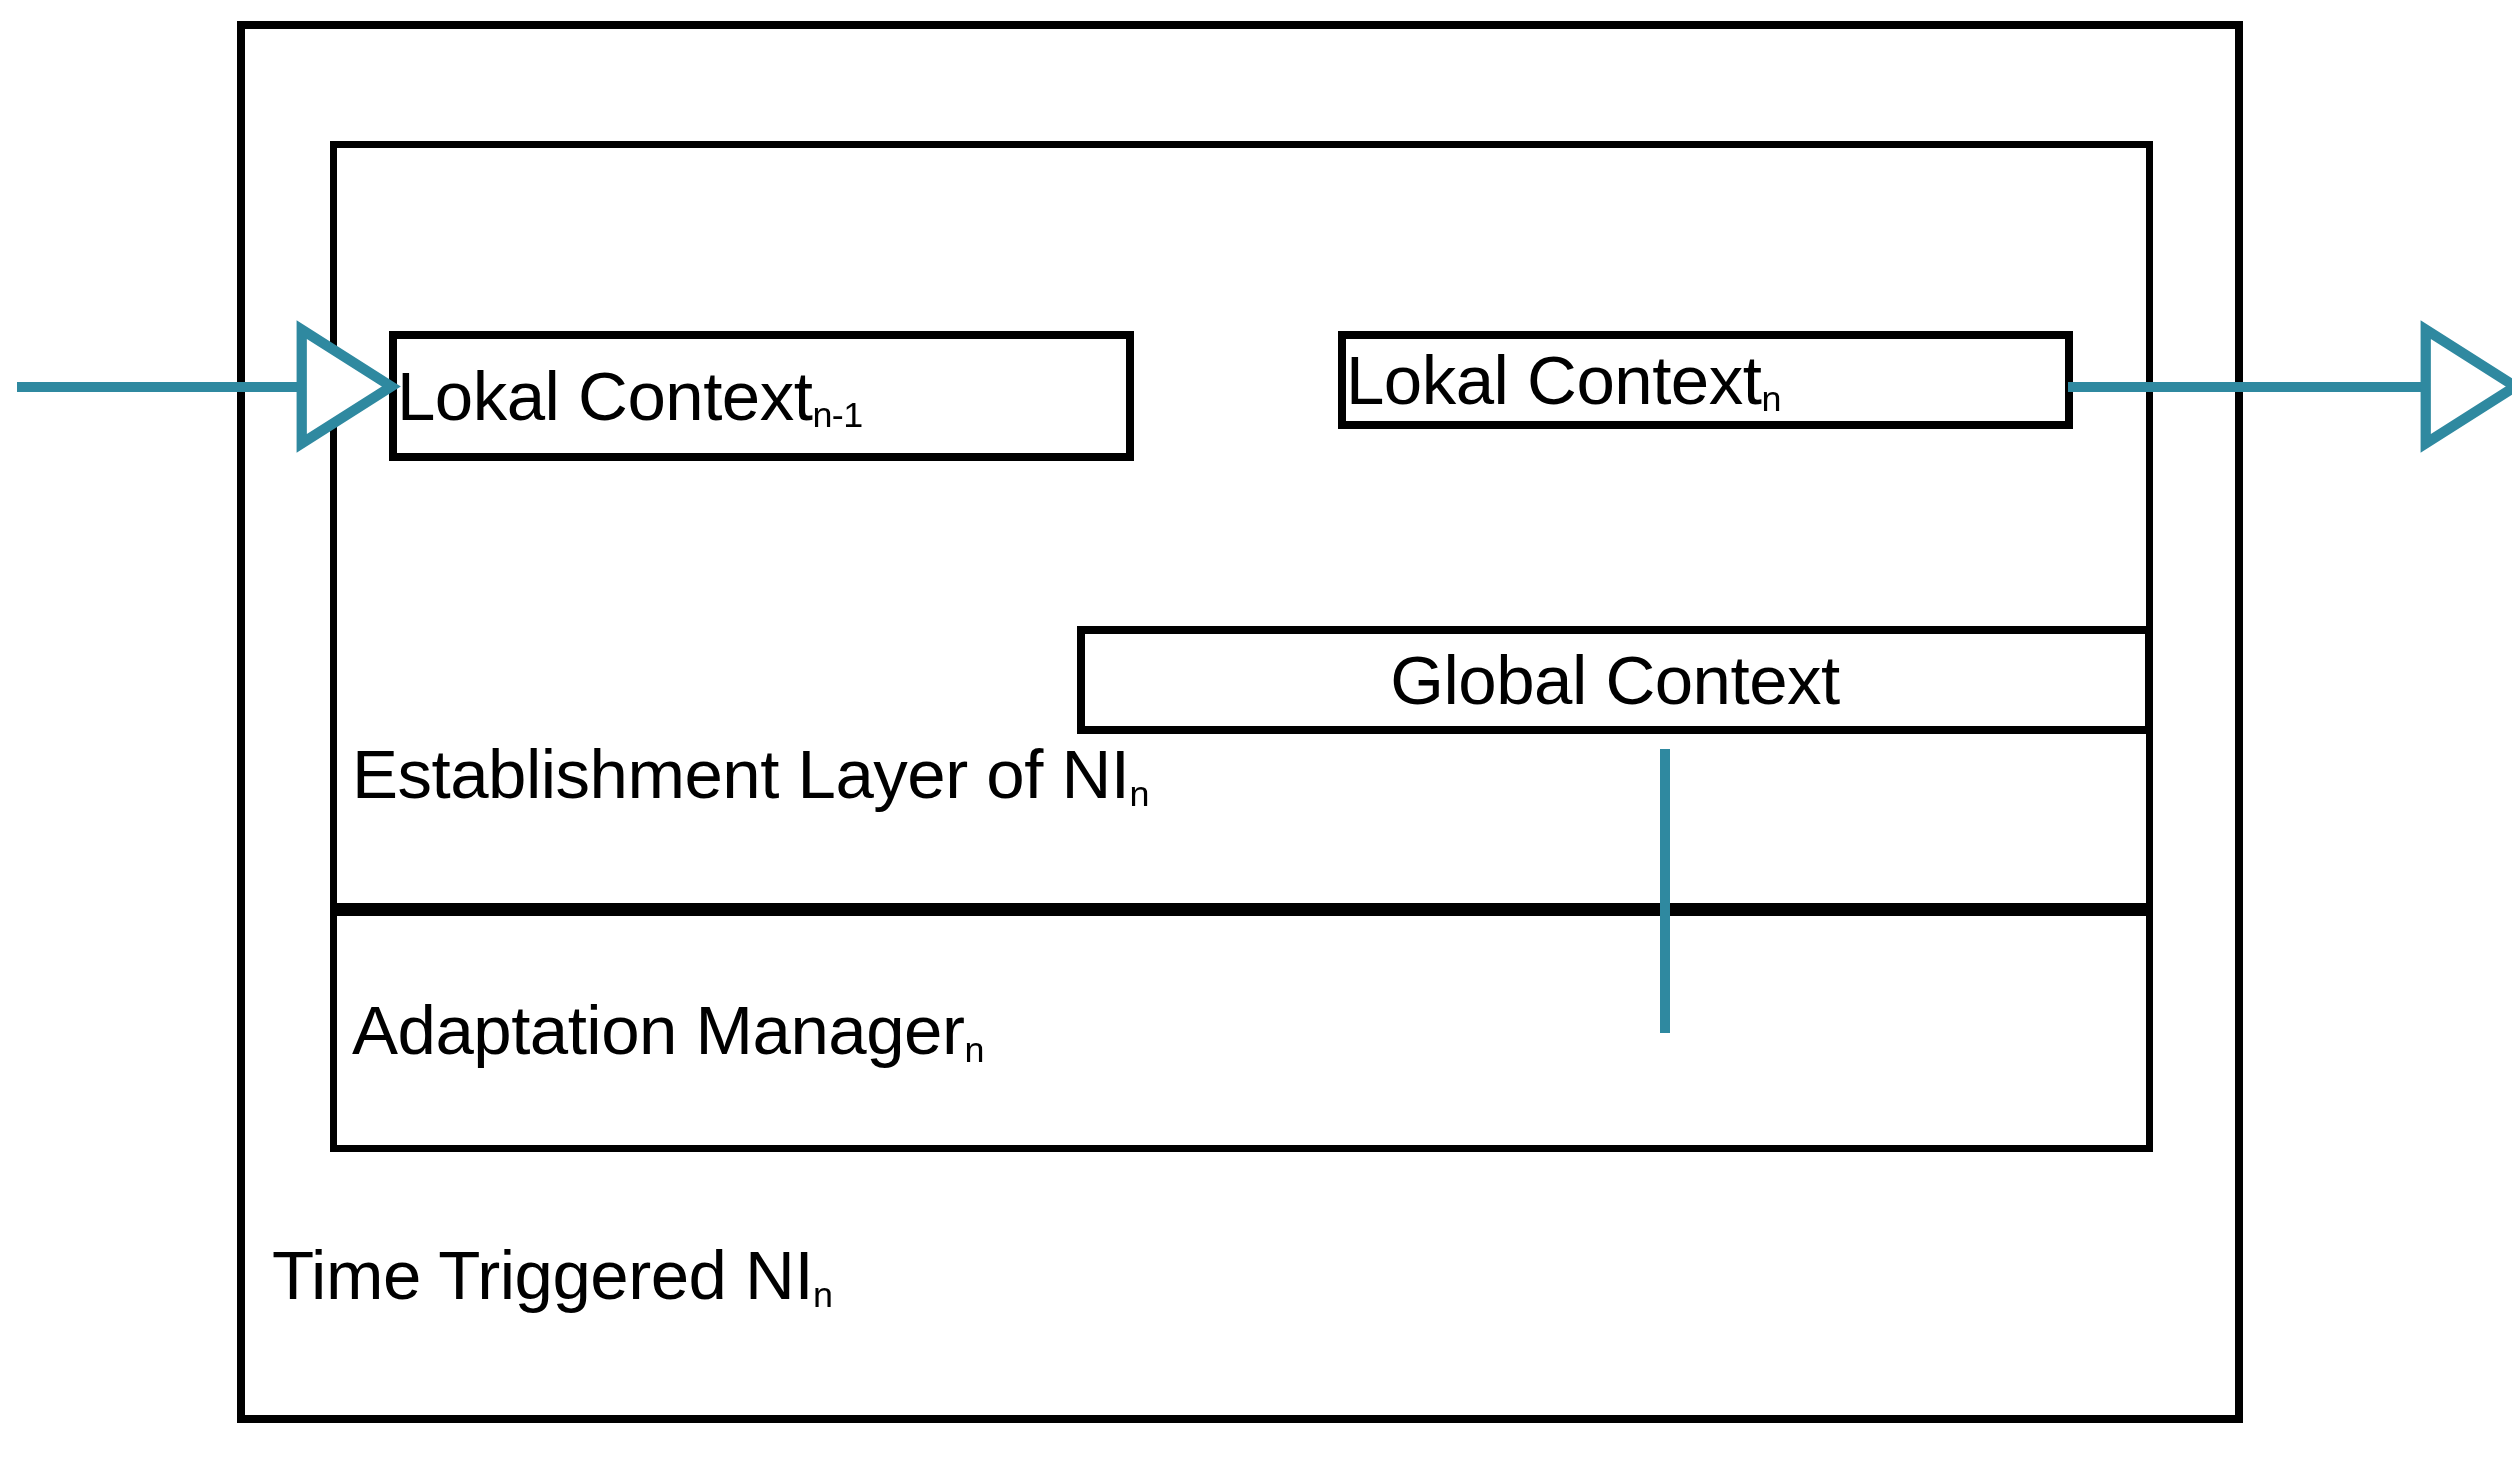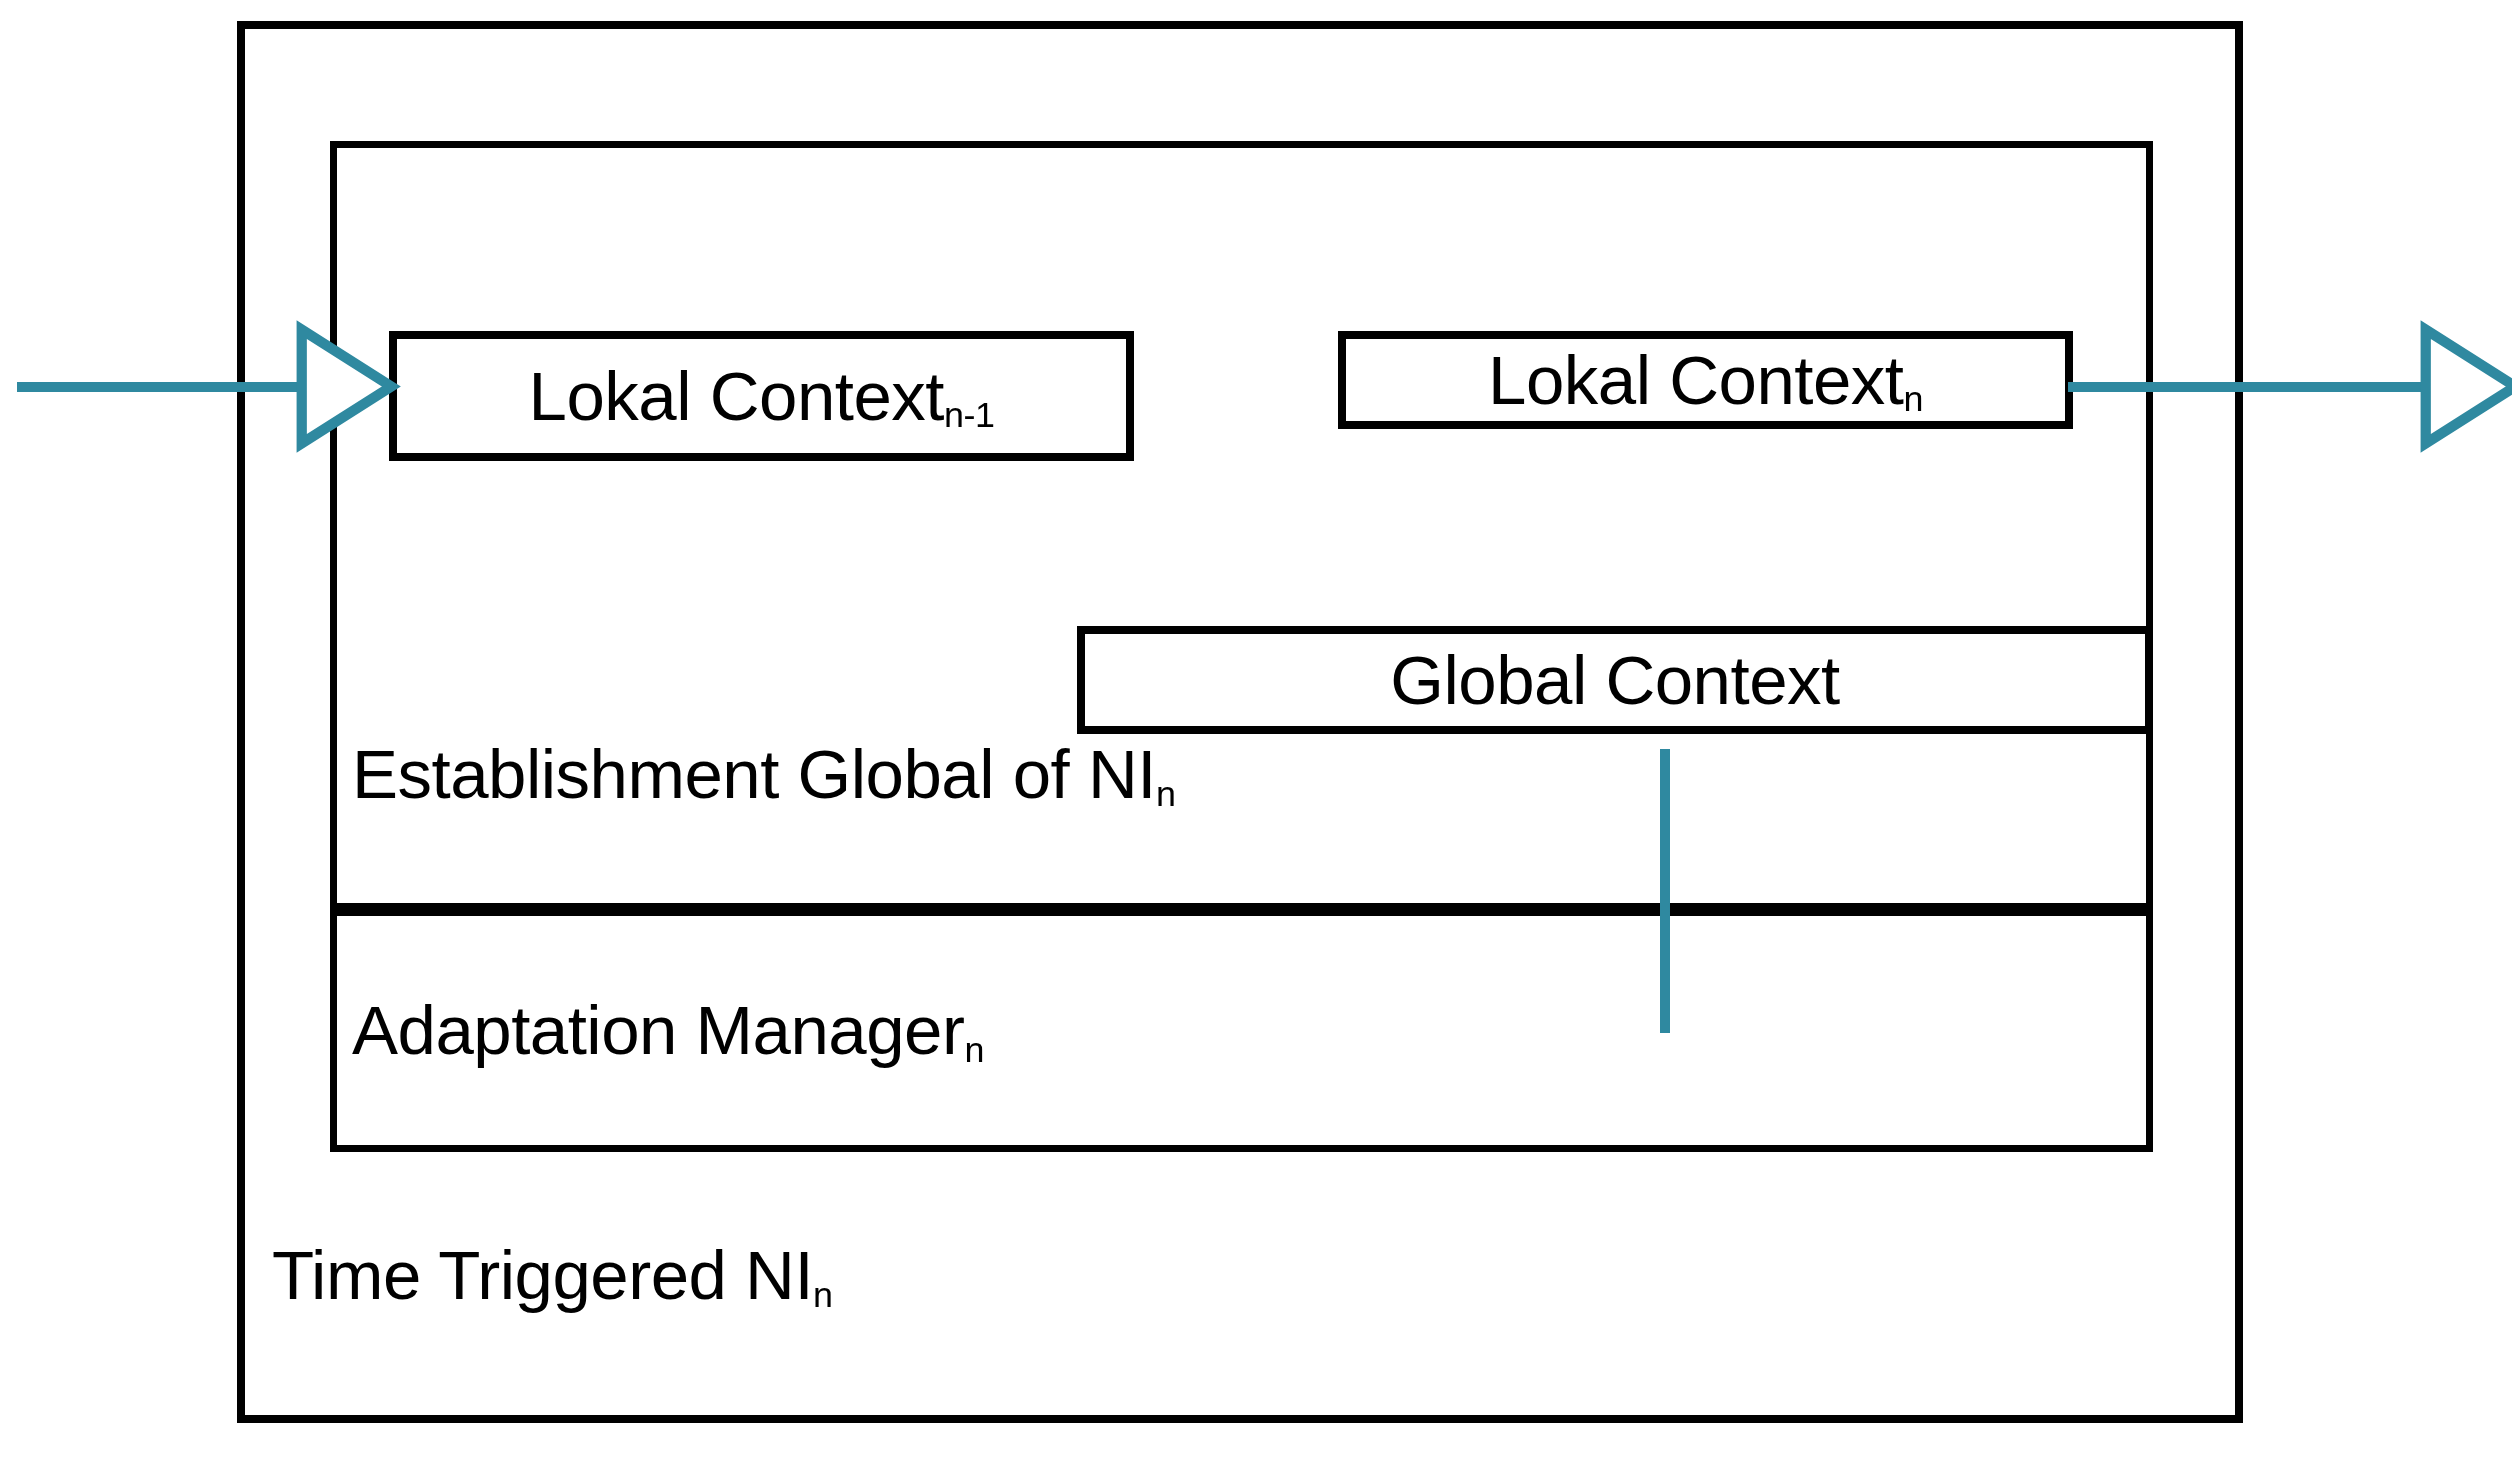--- a/index.html
+++ b/index.html
@@ -48,21 +48,21 @@
     background: #000000;
   }
   
   .node-box {
     position: absolute;
     box-sizing: border-box;
     border: 8.4px solid #000000;
     background: #ffffff;
     display: flex;
     align-items: center;
-    justify-content: center;
+    justify-content: flex-start;
     color: #000000;
     white-space: nowrap;
   }
   #lokal-context-prev {
     left: 389px;
     top: 331px;
     width: 745px;
     height: 130px;
   }
   #lokal-context-n {
@@ -178,21 +178,21 @@
   </div>
 
   <div class="node-box" id="lokal-context-n">
     <span class="node-label"><span>Lokal Context</span><sub>n</sub></span>
   </div>
 
   <div class="node-box" id="global-context">
     <span class="node-label"><span>Global Context</span><sub></sub></span>
   </div>
 
-  <div class="free-label" id="establishment-layer-label"><span>Establishment Global of NI</span><sub>n</sub></div>
+  <div class="free-label" id="establishment-layer-label"><span>Establishment Layer of NI</span><sub>n</sub></div>
 
   <div class="free-label" id="adaptation-manager-label"><span>Adaptation Manager</span><sub>n</sub></div>
 
   <div class="free-label" id="time-triggered-label"><span>Time Triggered NI</span><sub>n</sub></div>
 
   <div class="conn-line-h" id="arrow-in-line"></div>
   <svg class="conn-arrow" id="arrow-in-head" viewBox="0 0 108 134">
     <polygon points="6,6 102,67 6,128" fill="#ffffff" stroke="#2F89A0" stroke-width="11" stroke-linejoin="miter"></polygon>
   </svg>
 

